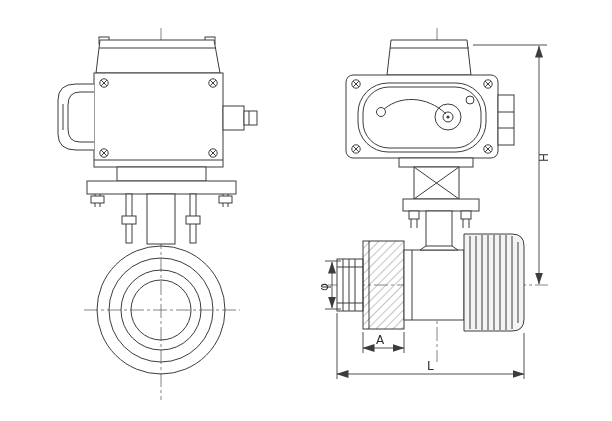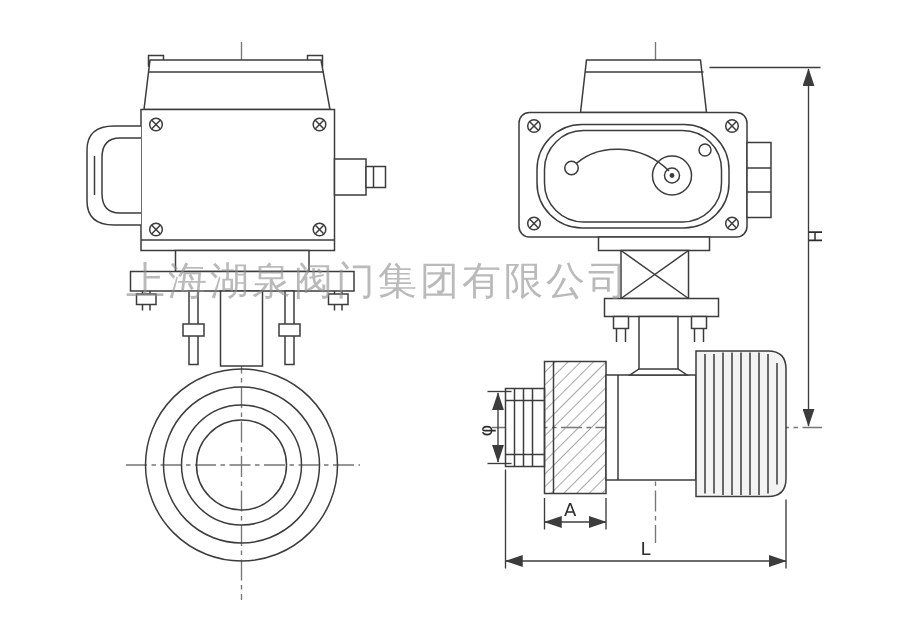--- a/index.html
+++ b/index.html
@@ -198,15 +198,14 @@
     </g>
 
     <g>
       <line class="dim" x1="473" y1="45" x2="547" y2="45"></line>
       <line class="dim" x1="539" y1="46" x2="539" y2="284" marker-start="url(#arr)" marker-end="url(#arr)"></line>
       <text class="dimtext" transform="rotate(-90 548 162)" x="548" y="162">H</text>
     </g>
   </g>
 </svg>
 
-<div class="watermark">上海湖泉阀门集团有限公司</div>
 
 </div>
 
 </body></html>

